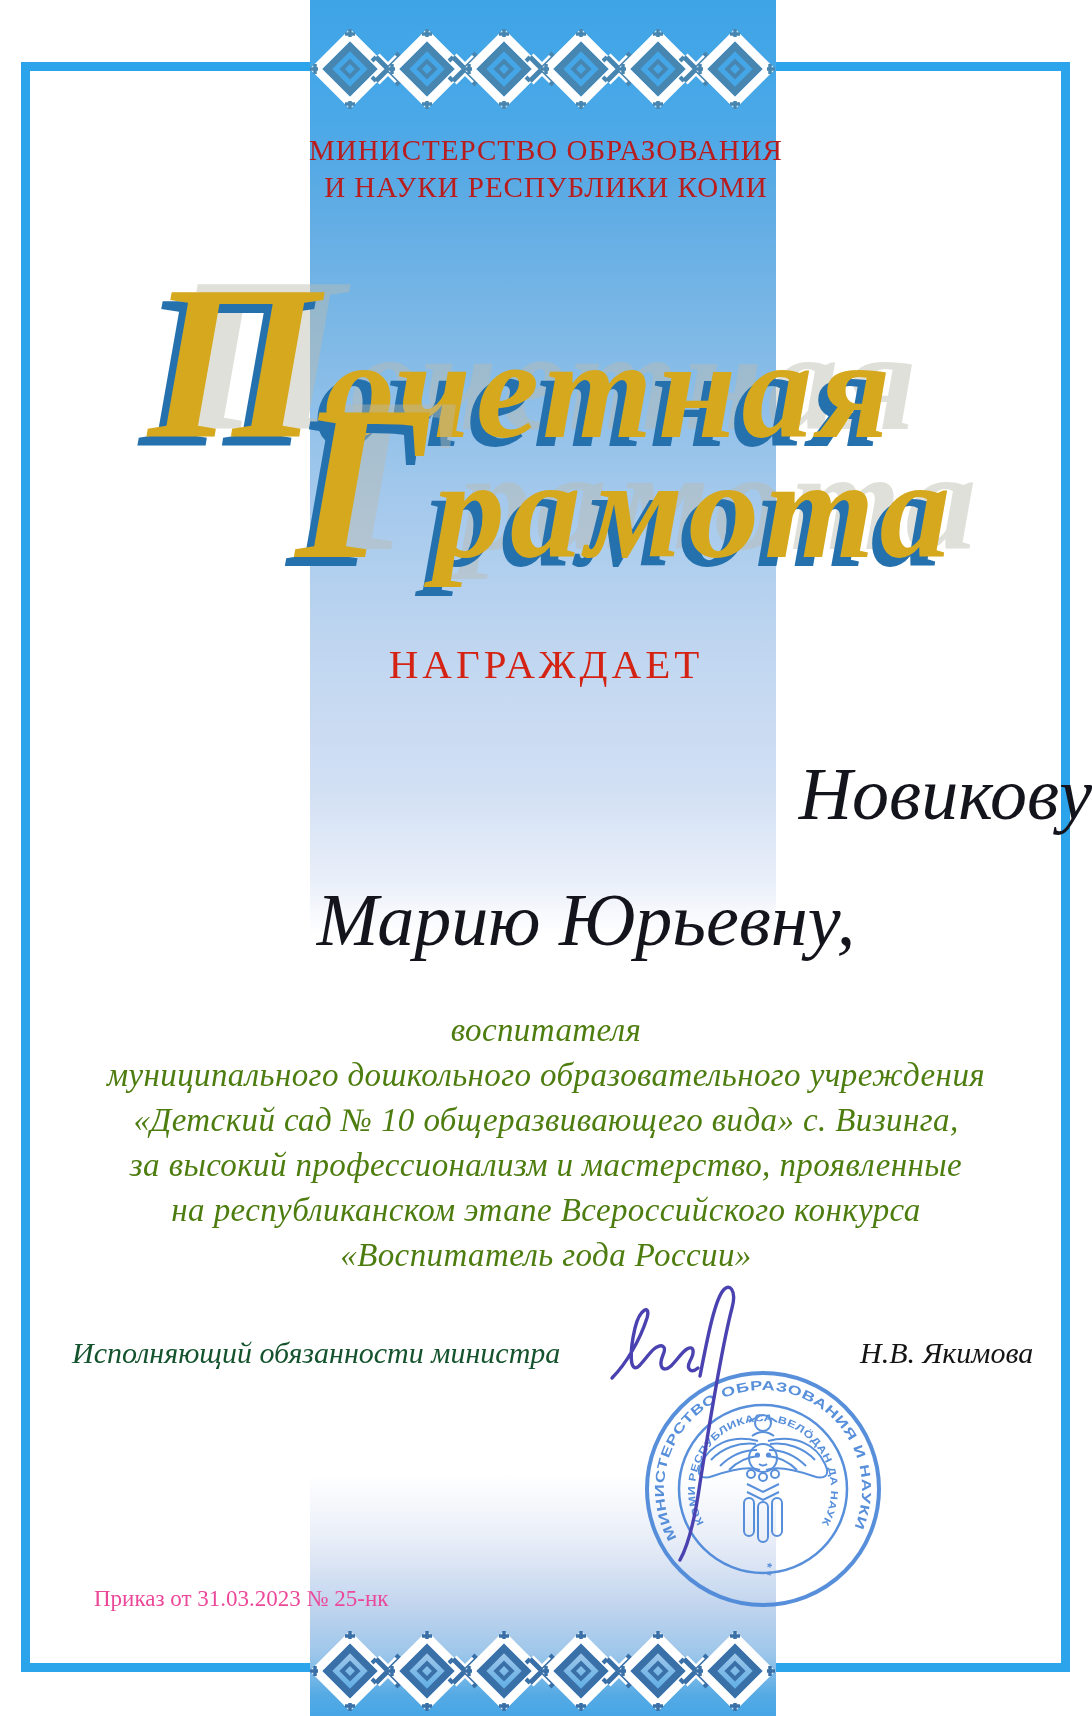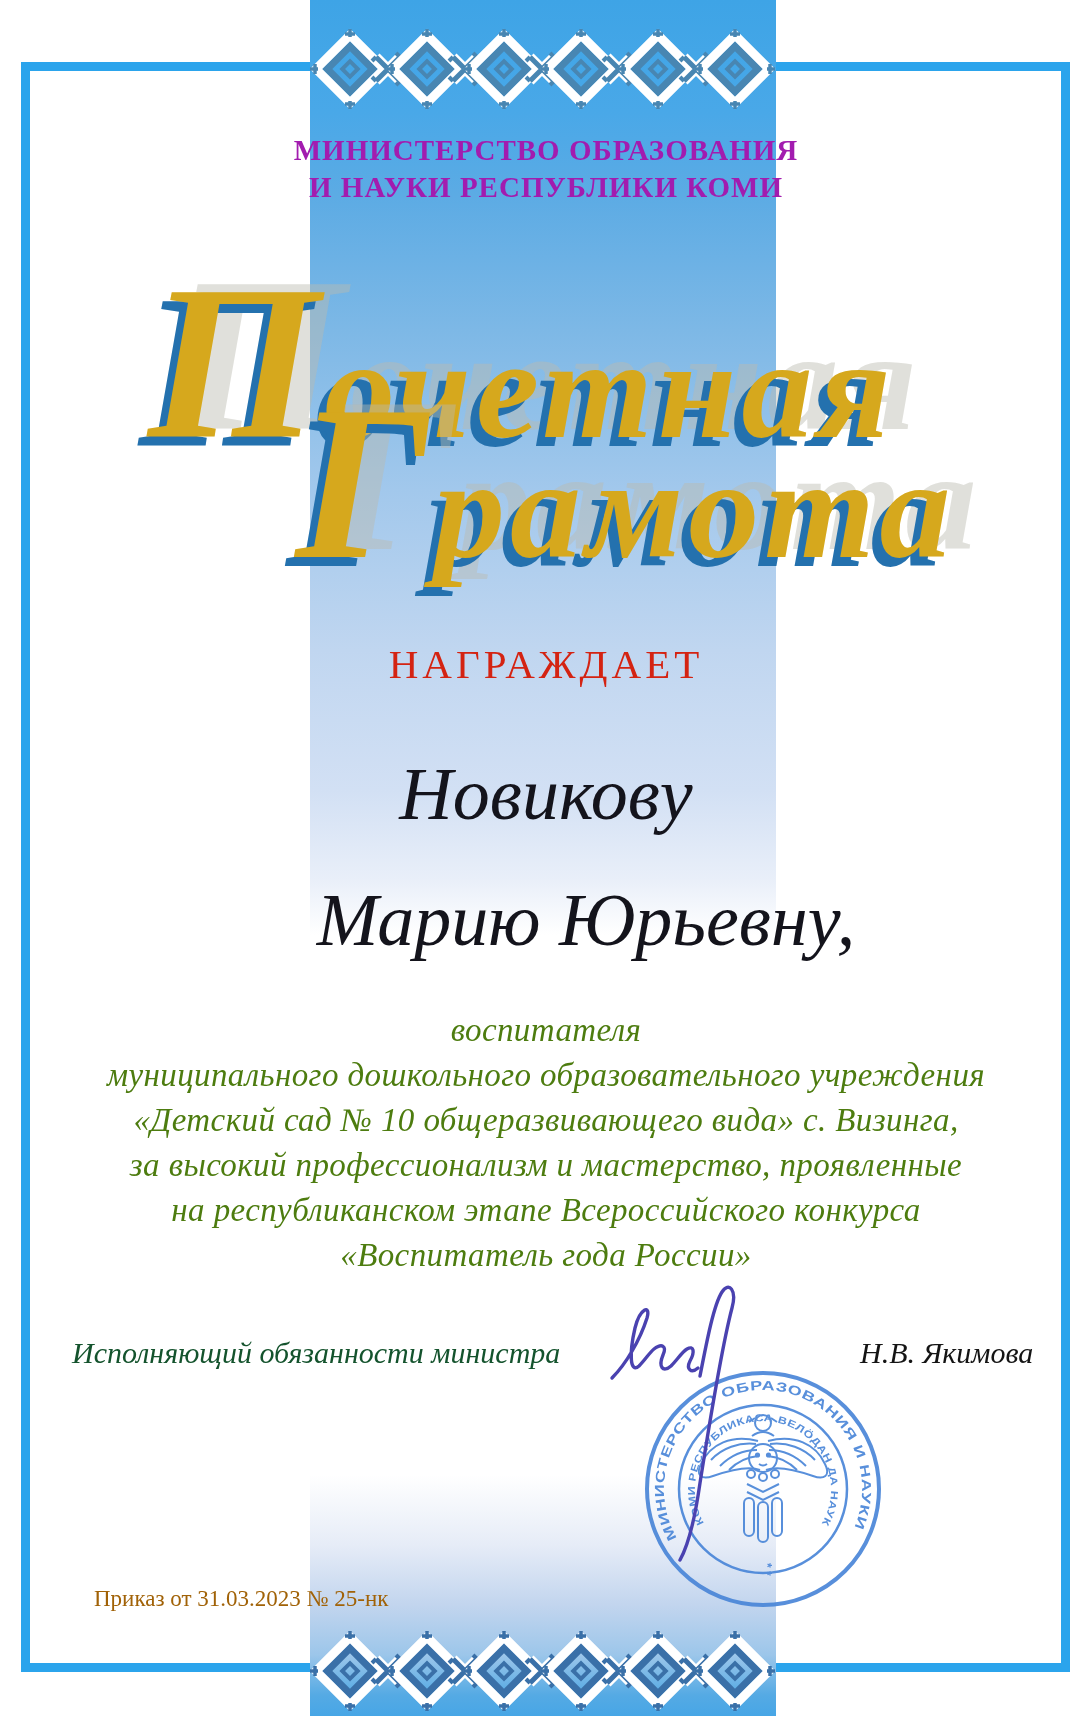--- a/index.html
+++ b/index.html
@@ -13,40 +13,40 @@
         background:linear-gradient(180deg,
           #3ea4e6 0px,#49a8e8 112px,#5cabe4 195px,#7db8e6 330px,
           #a2c8ec 490px,#c0d6f0 650px,#d2e0f4 790px,#e9eff9 880px,
           #ffffff 935px,#ffffff 1475px,#e6ecf7 1545px,#c2d5ee 1605px,
           #9cc6ea 1655px,#55aae4 1695px,#47a6e6 1716px);}
   .orn{position:absolute;left:310px;width:466px;height:90px;z-index:3;}
   #orn-top{top:24px;color:#4886b2;}
   #orn-bottom{top:1626px;color:#3a70a8;}
   .layer{position:absolute;left:0;top:0;width:100%;z-index:5;}
   .center{text-align:center;}
-  #ministry{top:132px;color:#a21caf;font-weight:bold;font-size:29px;line-height:37px;
+  #ministry{top:132px;color:#b91c1c;font-weight:normal;font-size:29px;line-height:37px;
             letter-spacing:1px;}
   .title-word{position:absolute;z-index:5;font-style:italic;font-weight:bold;
               color:#d6a81d;line-height:1;white-space:nowrap;
               text-shadow:-9px 9px 0 #2471ae, 26px -8px 0 rgba(186,186,176,0.45);}
   #title-w1{left:148px;top:318px;font-size:142px;letter-spacing:5px;}
   #title-w2{left:296px;top:438px;font-size:142px;letter-spacing:5px;}
   .swash{font-size:220px;line-height:0;}
   #awards{top:640px;color:#d42312;font-size:41px;letter-spacing:4px;font-weight:500;}
   .name-line{font-style:italic;color:#14141c;}
-  #name1{top:752px;font-size:74px;}
+  #name1{top:752px;font-size:74px;text-align:right;}
   #name2{top:878px;font-size:74px;padding-left:40px;}
   #body-text{top:1008px;font-style:italic;color:#4d7c0f;font-size:33px;
              line-height:45px;letter-spacing:0.4px;}
   #sig-row{position:absolute;left:0;top:1336px;width:100%;z-index:6;}
   #sig-position{position:absolute;left:72px;top:0;font-style:italic;font-size:30px;color:#14532d;}
   #sig-name{position:absolute;left:820px;top:0;font-style:italic;font-size:30px;color:#141414;margin-left:40px;}
   #signature-svg{position:absolute;left:590px;top:1278px;z-index:7;}
   #stamp-svg{position:absolute;left:640px;top:1366px;z-index:6;opacity:0.92;}
-  #order-line{position:absolute;left:94px;top:1586px;z-index:5;font-size:23px;color:#a16207;}
+  #order-line{position:absolute;left:94px;top:1586px;z-index:5;font-size:23px;color:#ec4899;}
   .stamp-ring{font-family:"Liberation Sans", sans-serif;font-weight:bold;fill:#4a86d8;}
 </style>
 </head>
 <body>
 
 <div id="page">
 
   <div id="frame"></div>
   <div id="band"></div>
 

